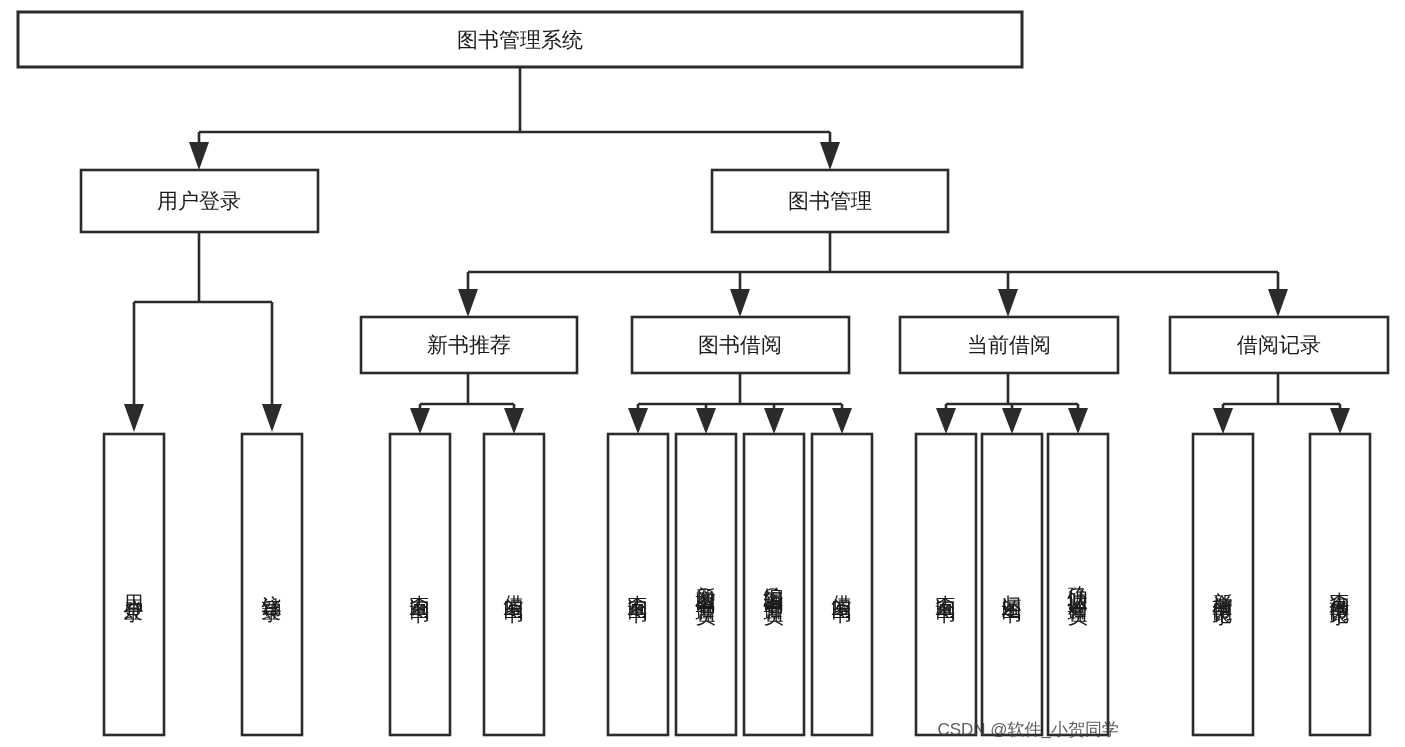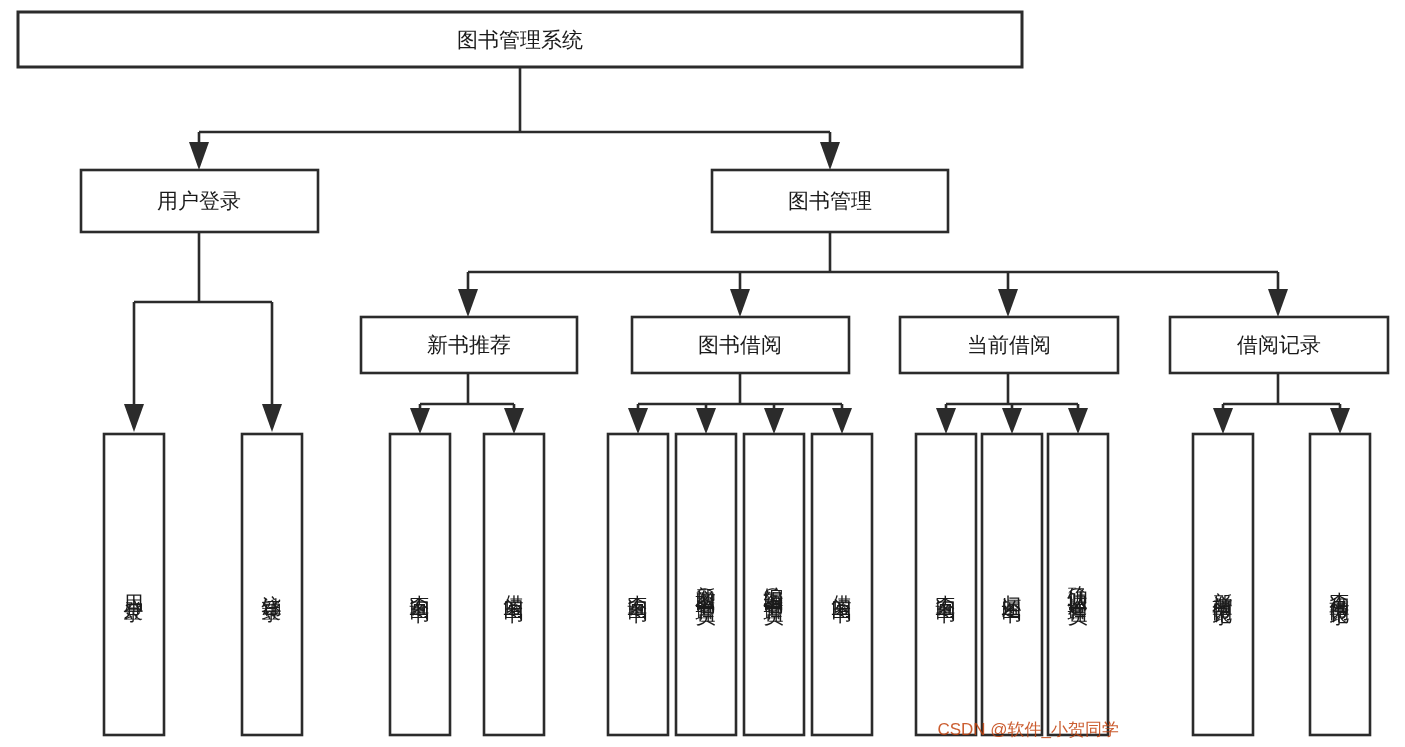--- a/index.html
+++ b/index.html
@@ -55,21 +55,21 @@
     glyph-orientation-vertical: 0;
     letter-spacing: 3px;
     dominant-baseline: central;
   }
   .watermark-text {
     position: absolute;
     right: 10px;
     bottom: 6px;
     font-family: "Liberation Sans", "DejaVu Sans", sans-serif;
     font-size: 17px;
-    color: #c2410c;
+    color: #404040;
     opacity: 0.85;
     white-space: nowrap;
     pointer-events: none;
     user-select: none;
   }
 </style>
 </head>
 <body>
 
 <div id="diagram-root">

